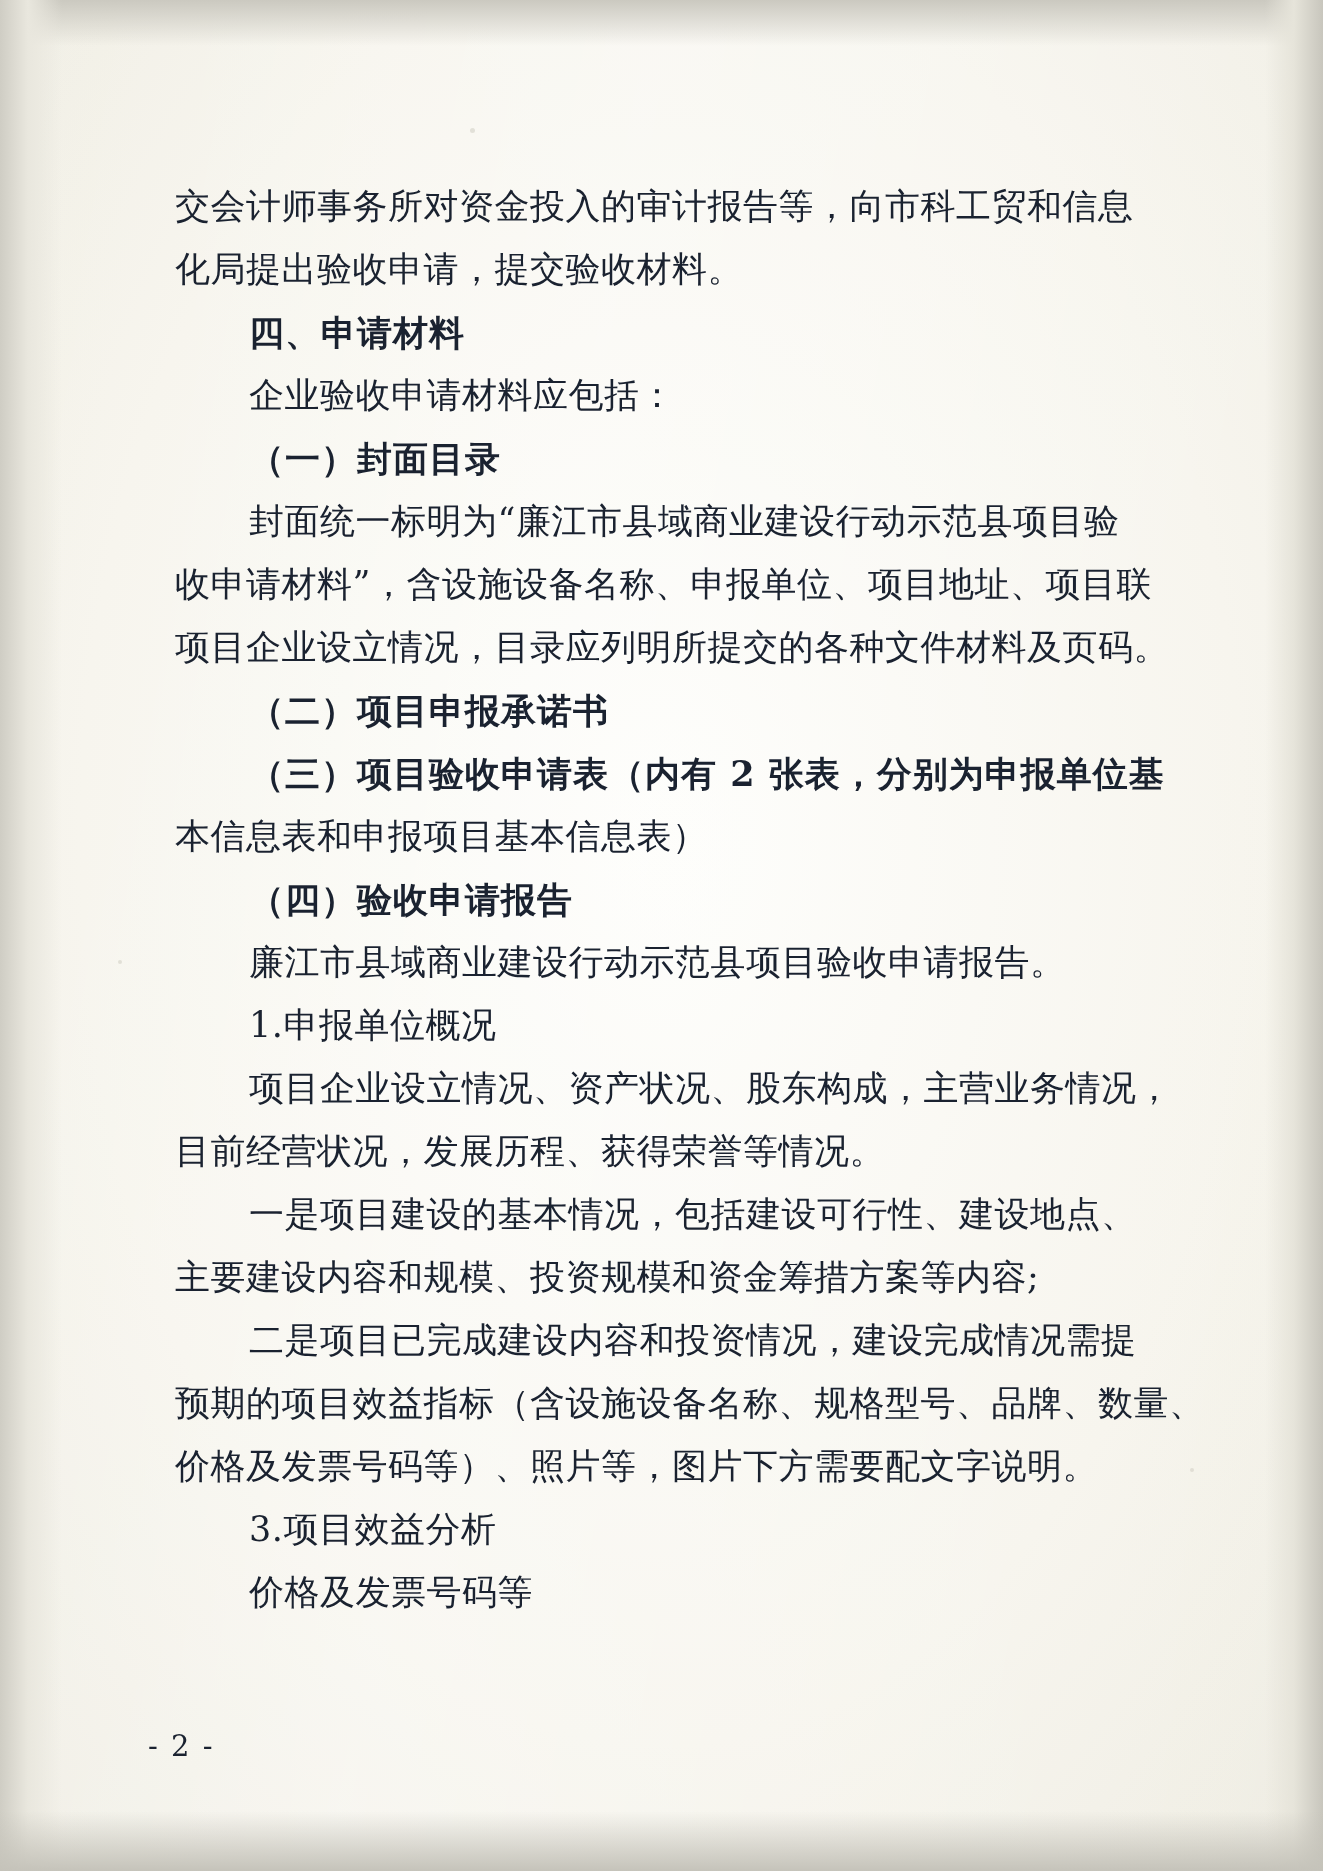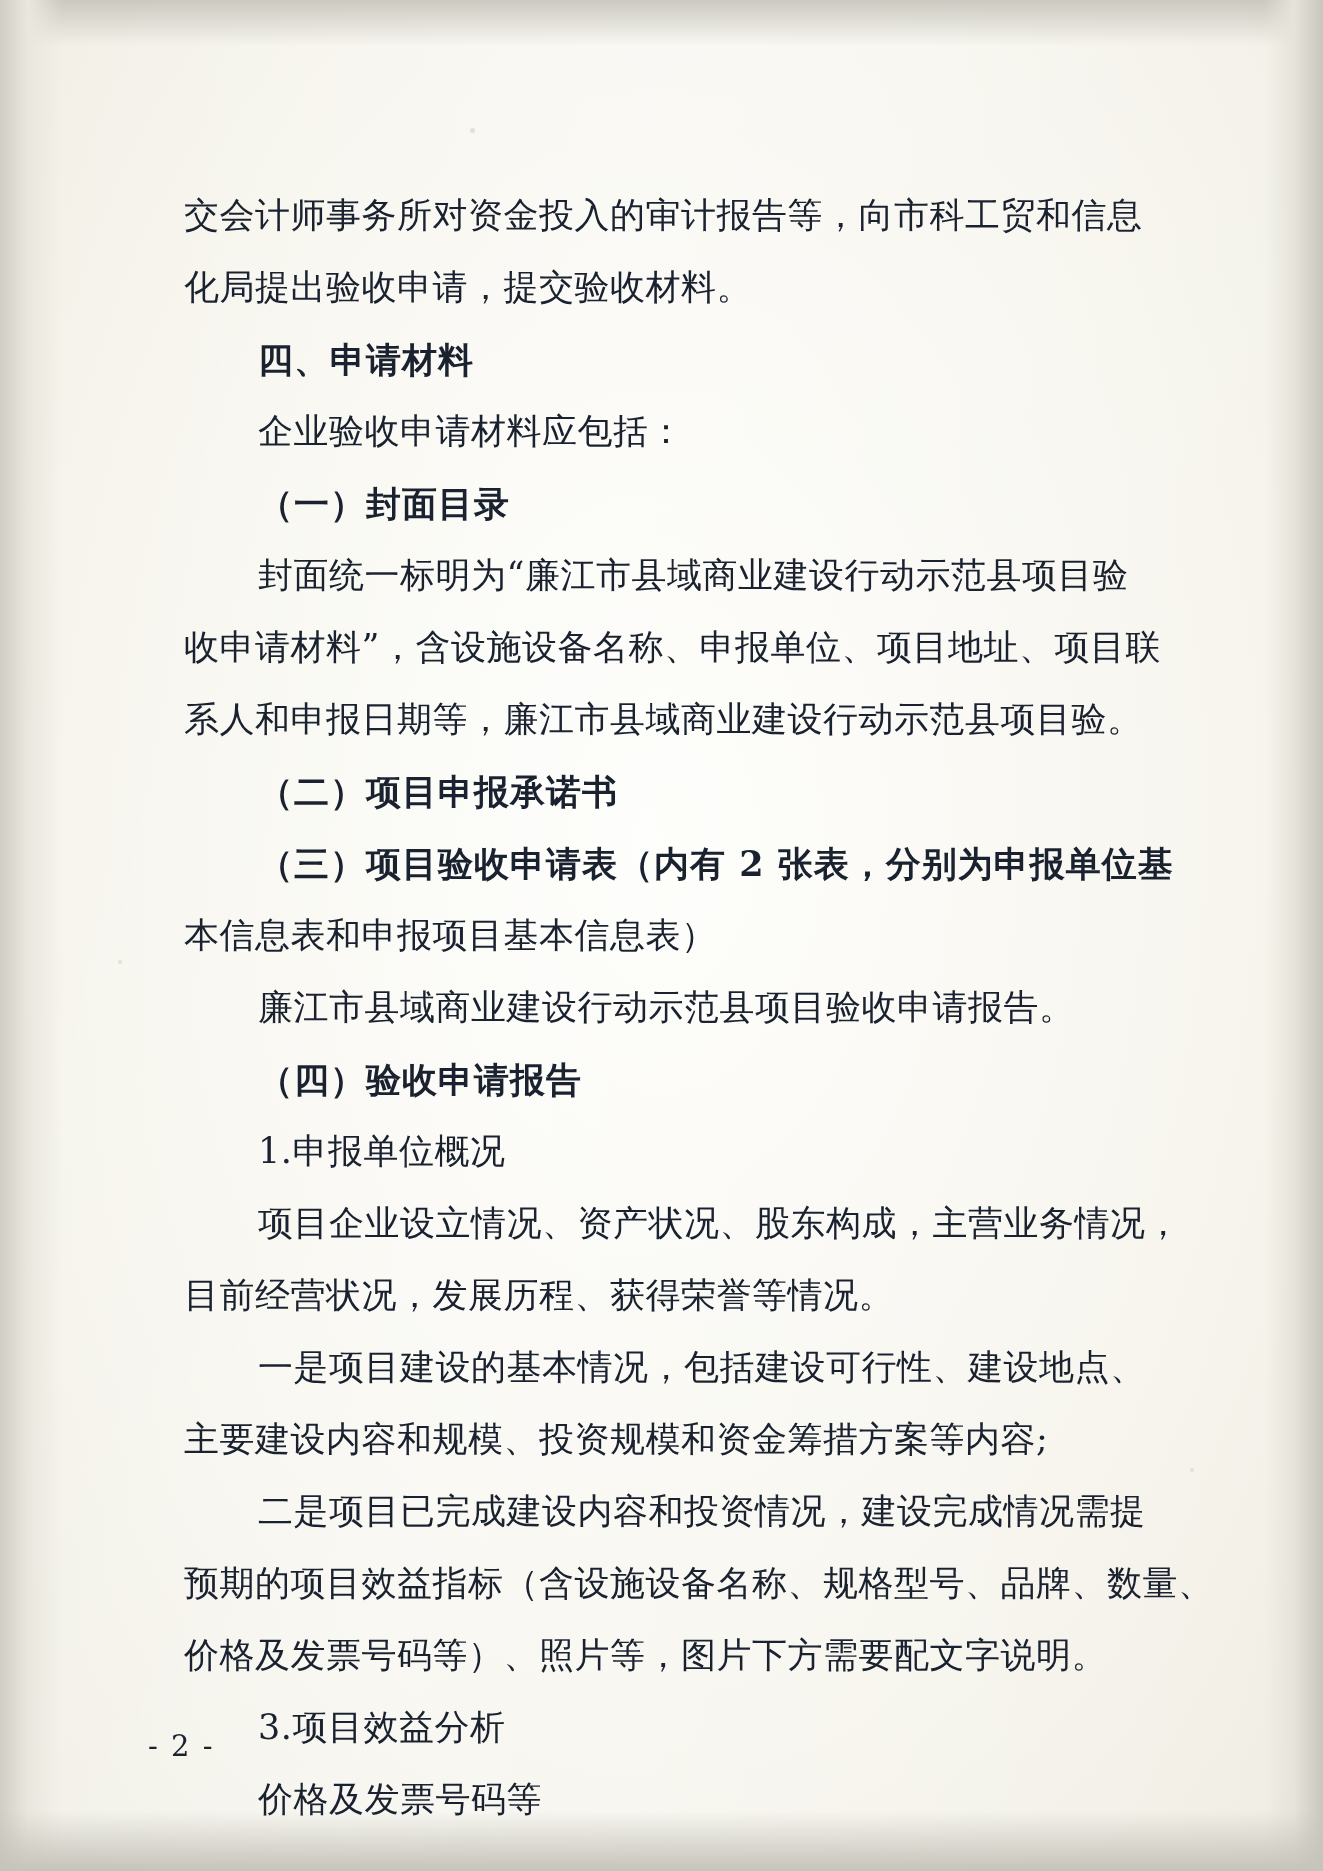--- a/index.html
+++ b/index.html
@@ -75,21 +75,21 @@
     color: #1a2230;
   }
   .indent {
     text-indent: 74px;
   }
   .bold {
     font-weight: bold;
     letter-spacing: 1px;
   }
   .para {
-    margin: 9px;
+    margin: 0;
   }
 
   .footer {
     position: absolute;
     left: 148px;
     bottom: 108px;
     z-index: 2;
     font-size: 29px;
     letter-spacing: 2px;
     color: #1a2230;
@@ -121,29 +121,29 @@
 
     <p class="line para">交会计师事务所对资金投入的审计报告等，向市科工贸和信息</p>
     <p class="line para">化局提出验收申请，提交验收材料。</p>
 
     <p class="line para indent bold">四、申请材料</p>
     <p class="line para indent">企业验收申请材料应包括：</p>
 
     <p class="line para indent bold">（一）封面目录</p>
     <p class="line para indent">封面统一标明为“廉江市县域商业建设行动示范县项目验</p>
     <p class="line para">收申请材料”，含设施设备名称、申报单位、项目地址、项目联</p>
-    <p class="line para">系人和申报日期等，廉江市县域商业建设行动示范县项目验。</p>
+    <p class="line para">项目企业设立情况，目录应列明所提交的各种文件材料及页码。</p>
 
     <p class="line para indent bold">（二）项目申报承诺书</p>
 
     <p class="line para indent bold">（三）项目验收申请表（内有 2 张表，分别为申报单位基</p>
     <p class="line para">本信息表和申报项目基本信息表）</p>
 
+    <p class="line para indent bold">（四）验收申请报告</p>
     <p class="line para indent">廉江市县域商业建设行动示范县项目验收申请报告。</p>
-    <p class="line para indent bold">（四）验收申请报告</p>
 
     <p class="line para indent">1.申报单位概况</p>
     <p class="line para indent">项目企业设立情况、资产状况、股东构成，主营业务情况，</p>
     <p class="line para">目前经营状况，发展历程、获得荣誉等情况。</p>
 
     <p class="line para indent">一是项目建设的基本情况，包括建设可行性、建设地点、</p>
     <p class="line para">主要建设内容和规模、投资规模和资金筹措方案等内容;</p>
     <p class="line para indent">二是项目已完成建设内容和投资情况，建设完成情况需提</p>
     <p class="line para">预期的项目效益指标（含设施设备名称、规格型号、品牌、数量、</p>
     <p class="line para">价格及发票号码等）、照片等，图片下方需要配文字说明。</p>

